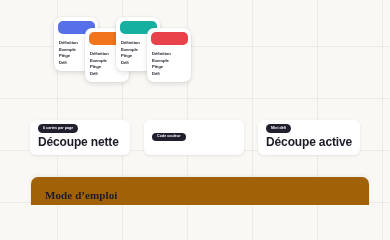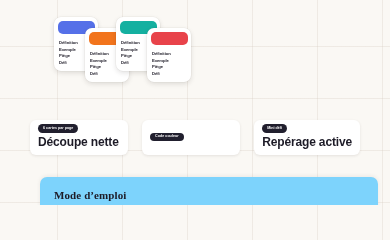--- a/index.html
+++ b/index.html
@@ -117,25 +117,25 @@
     font-weight: 700;
     color: #1d1b27;
     letter-spacing: -0.15px;
     line-height: 1.15;
     white-space: nowrap;
   }
 
   
   .manual-panel {
     position: absolute;
-    left: 40px;
+    left: 31px;
     top: 177px;
     width: 338px;
     height: 46px;
-    background: #7dd3fc;
+    background: #a16207;
     border-radius: 7px 7px 0 0;
     box-shadow: 0 -1px 4px rgba(40,34,28,0.07);
     padding: 13px 14px 0 14px;
   }
 
   .manual-title {
     font-family: "Liberation Serif", serif;
     font-size: 11px;
     font-weight: 700;
     color: #1d1b27;
@@ -198,20 +198,20 @@
     <span class="feature-badge">6 cartes par page</span>
     <span class="feature-title">Découpe nette</span>
   </div>
 
   <div class="feature-card">
     <span class="feature-badge">Code couleur</span>
   </div>
 
   <div class="feature-card">
     <span class="feature-badge">Mini défi</span>
-    <span class="feature-title">Repérage active</span>
+    <span class="feature-title">Découpe active</span>
   </div>
 
 </div>
 
 <div class="manual-panel">
   <div class="manual-title">Mode d’emploi</div>
 </div>
 
 </body></html>

